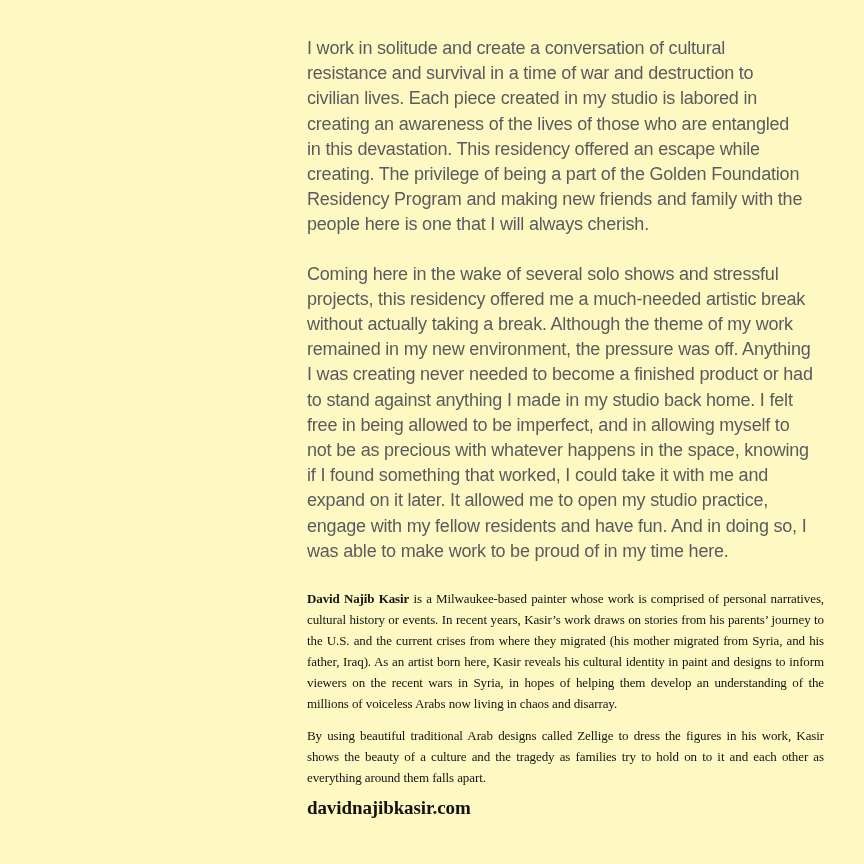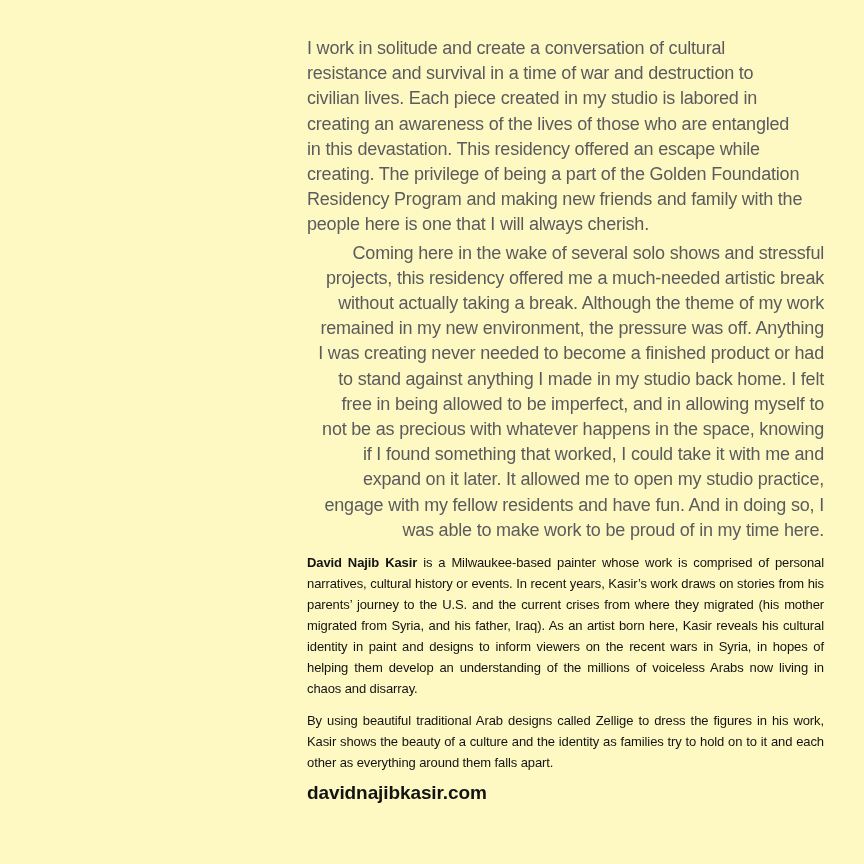--- a/index.html
+++ b/index.html
@@ -26,27 +26,27 @@
     margin: 0;
     color: #5b5b5e;
     font-size: 18px;
     line-height: 25.2px;
     letter-spacing: -0.2px;
     white-space: pre;      
     text-align: left;
     font-weight: 400;
   }
   .statement p + p {
-    margin-top: 3px;
-    text-align: right;
+    margin-top: 24px;
   }
   
   .bio {
-    margin-top: 9px;
+    margin-top: 24px;
     width: 517px;
+    font-family: Liberation Serif, serif;
   }
   .bio p {
     margin: 0;
     color: #131313;
     font-size: 13px;
     line-height: 21px;
     letter-spacing: -0.1px;
     text-align: justify;
     font-weight: 400;
   }
@@ -88,18 +88,18 @@
 free in being allowed to be imperfect, and in allowing myself to
 not be as precious with whatever happens in the space, knowing
 if I found something that worked, I could take it with me and
 expand on it later. It allowed me to open my studio practice,
 engage with my fellow residents and have fun. And in doing so, I
 was able to make work to be proud of in my time here.</p>
     </section>
 
     <section class="bio">
       <p class="bio-para-1"><strong>David Najib Kasir</strong><span> is a Milwaukee-based painter whose work is comprised of personal narratives, cultural history or events. In recent years, Kasir’s work draws on stories from his parents’ journey to the U.S. and the current crises from where they migrated (his mother migrated from Syria, and his father, Iraq). As an artist born here, Kasir reveals his cultural identity in paint and designs to inform viewers on the recent wars in Syria, in hopes of helping them develop an understanding of the millions of voiceless Arabs now living in chaos and disarray.</span></p>
-      <p class="bio-para-2">By using beautiful traditional Arab designs called Zellige to dress the figures in his work, Kasir shows the beauty of a culture and the identity as families try to hold on to it and each other as everything around them falls apart.</p>
+      <p class="bio-para-2">By using beautiful traditional Arab designs called Zellige to dress the figures in his work, Kasir shows the beauty of a culture and the tragedy as families try to hold on to it and each other as everything around them falls apart.</p>
       <p class="website">davidnajibkasir.com</p>
     </section>
 
   </div>
 </div>
 
 </body></html>

